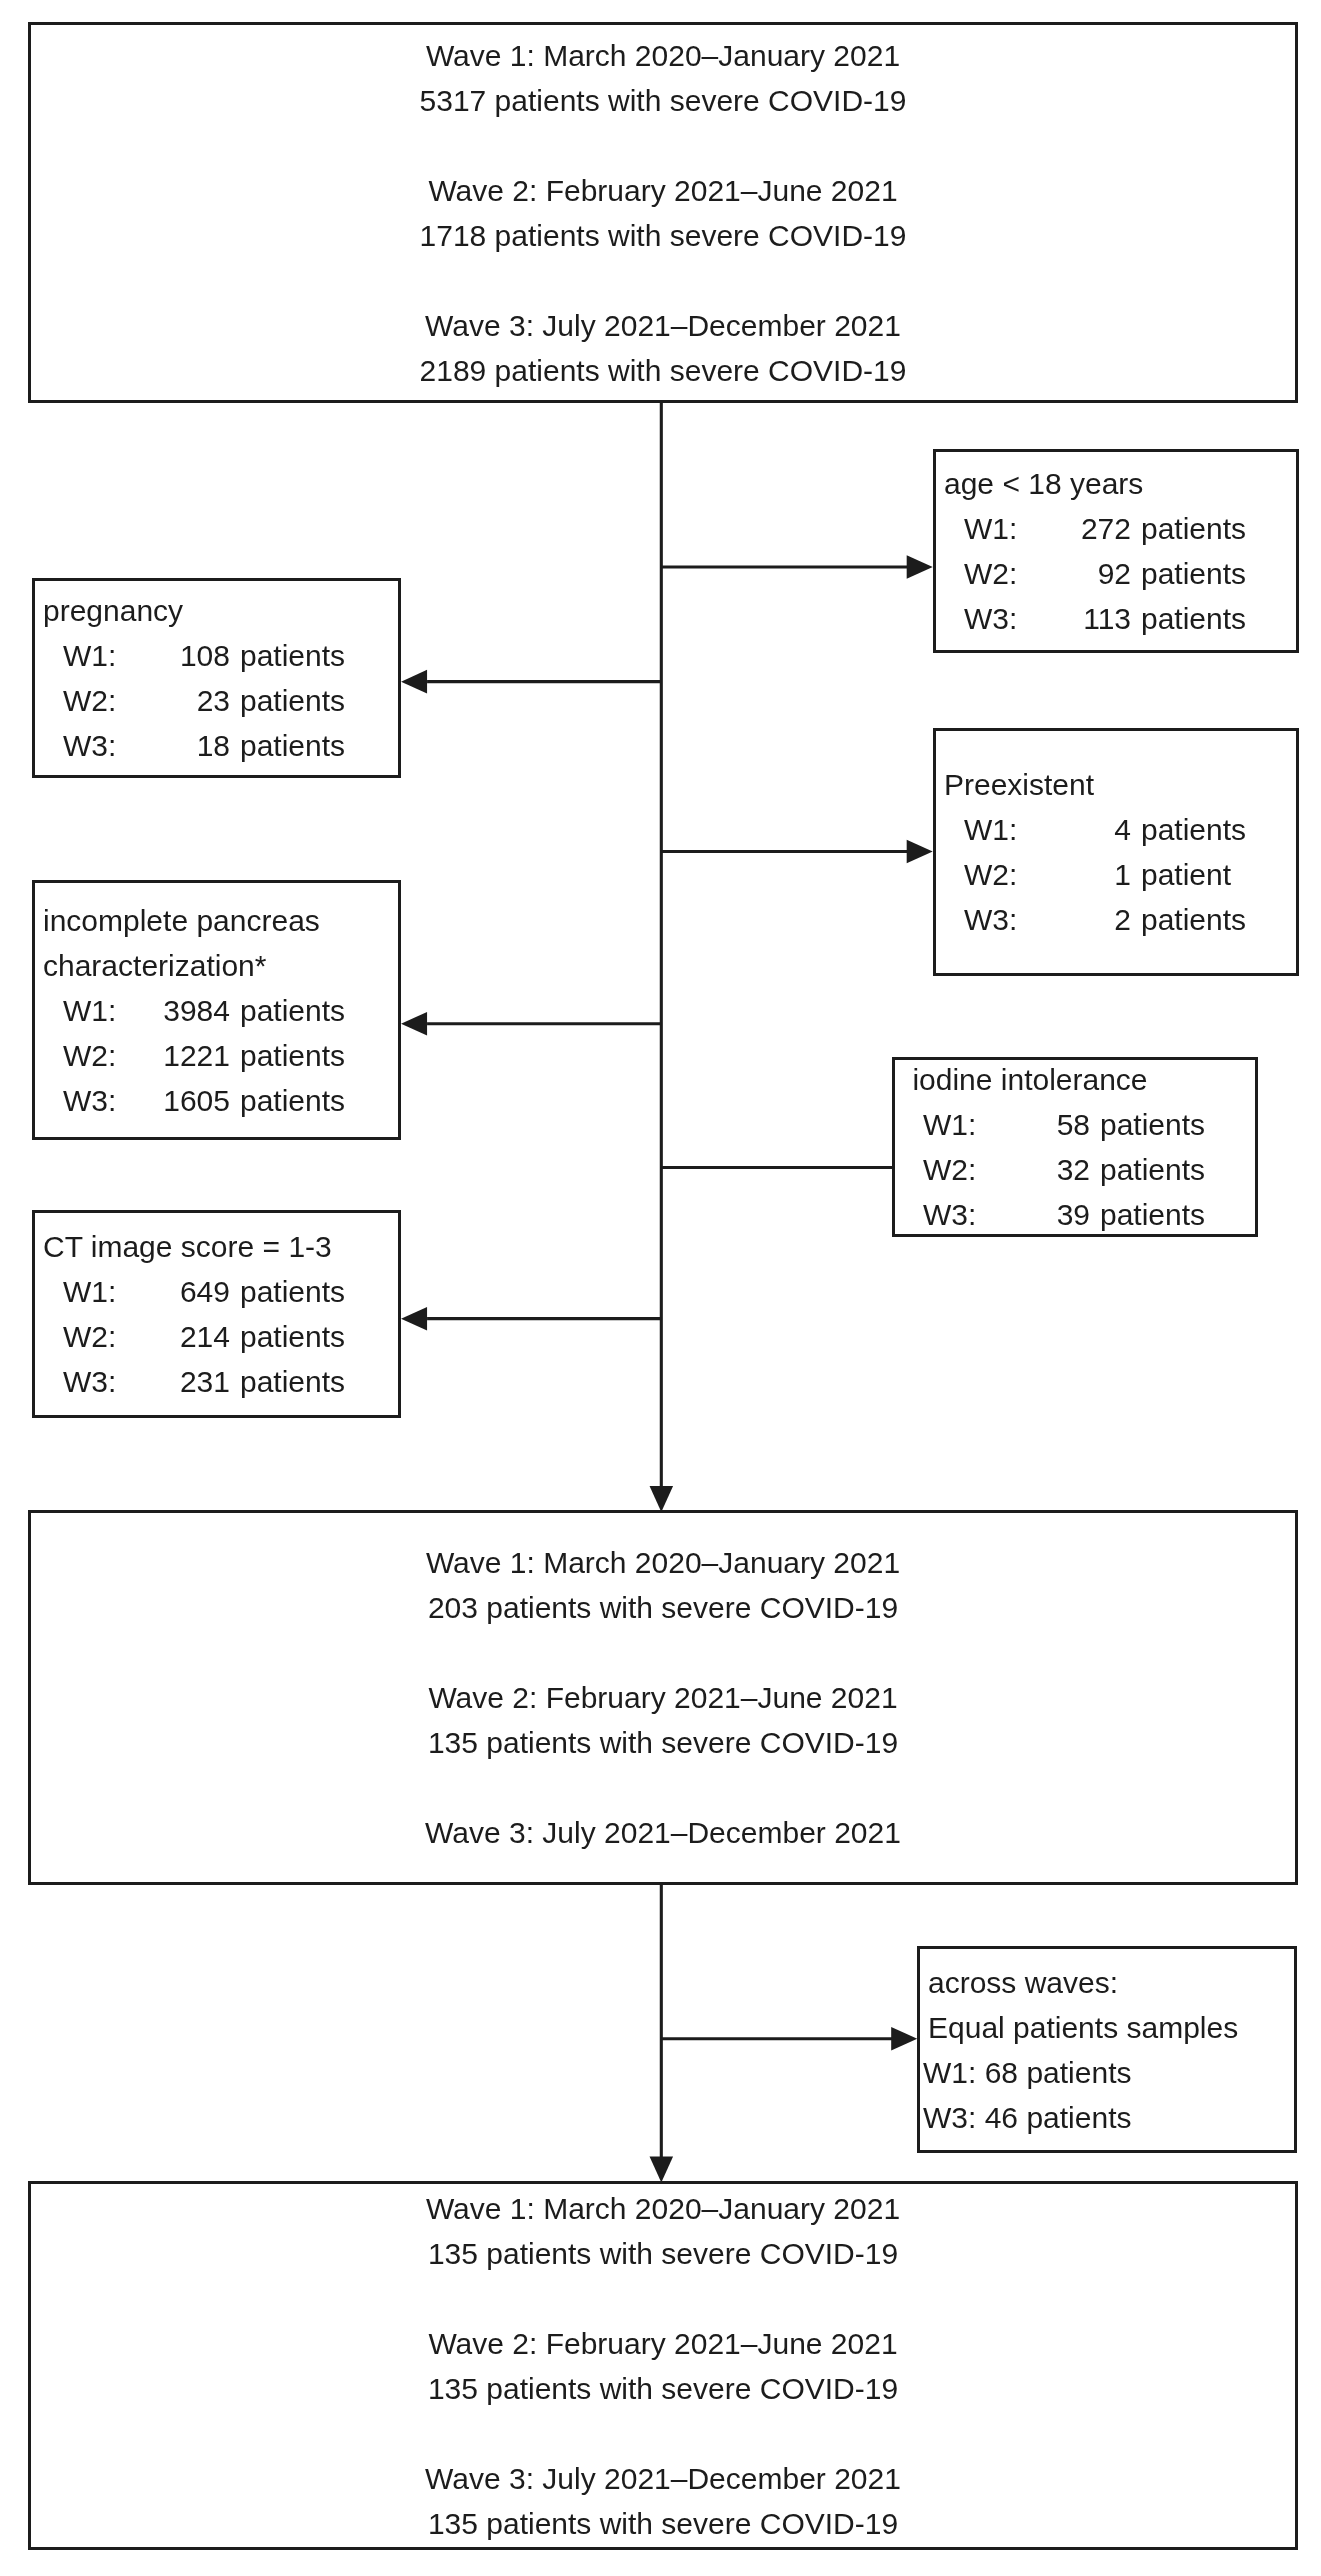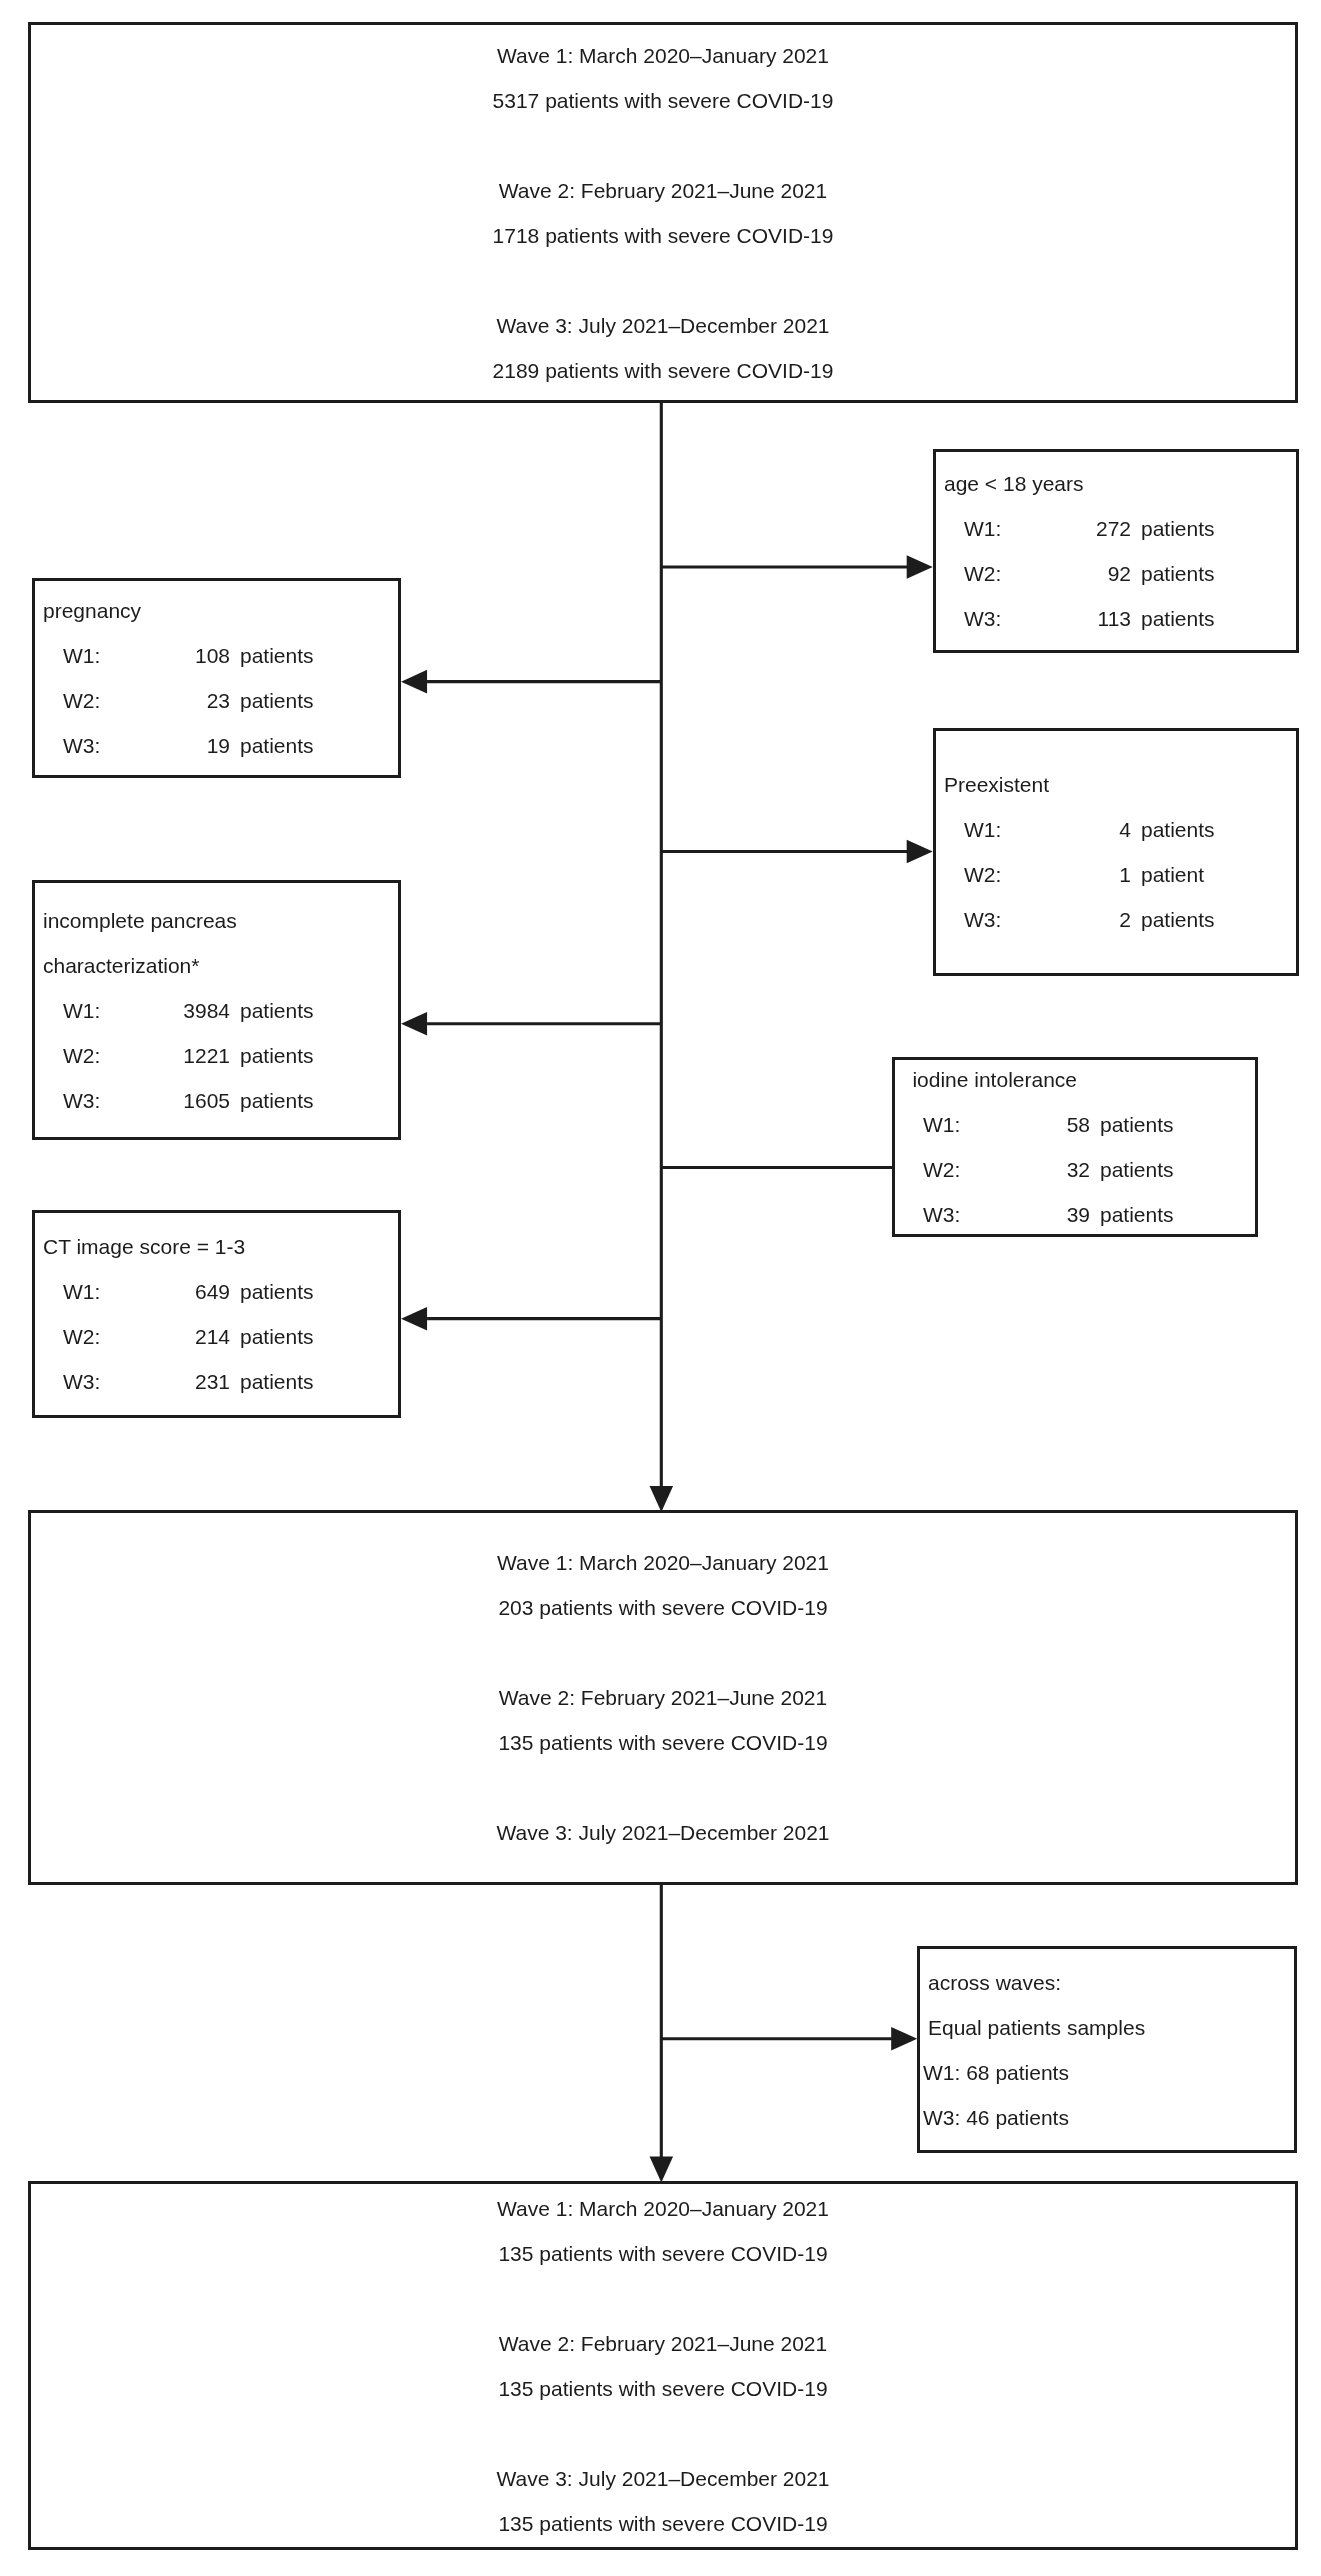--- a/index.html
+++ b/index.html
@@ -25,21 +25,21 @@
     left: 0;
     top: 0;
     width: 1322px;
     height: 2576px;
   }
   .box {
     position: absolute;
     box-sizing: border-box;
     border: 3.1px solid #1c1c1c;
     background: #ffffff;
-    font-size: 21px;
+    font-size: 30px;
     line-height: 45px;
     display: flex;
     flex-direction: column;
     justify-content: center;
   }
   .cohort {
     text-align: center;
     gap: 45px;
   }
   .cohort .entry { }
@@ -172,21 +172,21 @@
       <span class="wcount">108</span>
       <span class="wunit">patients</span>
     </div>
     <div class="wrow">
       <span class="wlabel">W2:</span>
       <span class="wcount">23</span>
       <span class="wunit">patients</span>
     </div>
     <div class="wrow">
       <span class="wlabel">W3:</span>
-      <span class="wcount">19</span>
+      <span class="wcount">18</span>
       <span class="wunit">patients</span>
     </div>
   </div>
 
   <div class="box exbox" style="left:933px; top:728px; width:366px; height:248px;">
     <div class="title">Preexistent</div>
     <div class="wrow">
       <span class="wlabel">W1:</span>
       <span class="wcount">4</span>
       <span class="wunit">patients</span>

